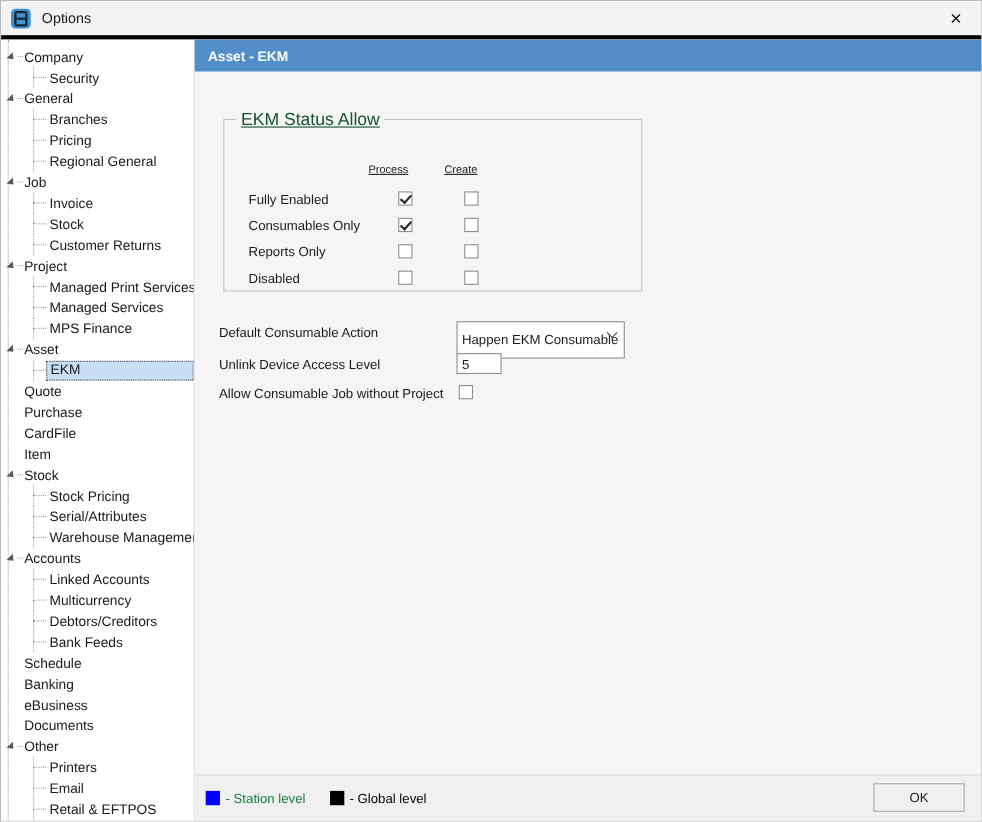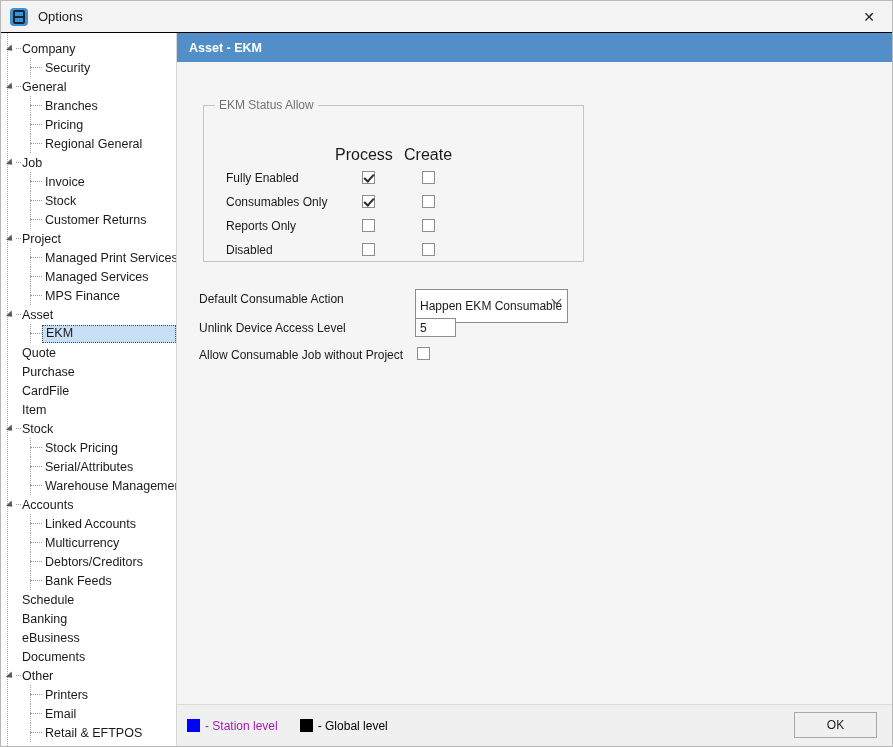--- a/index.html
+++ b/index.html
@@ -27,21 +27,21 @@
   }
 
   
   .titlebar {
     height: 31px;
     min-height: 31px;
     background: #f3f3f3;
     display: flex;
     align-items: center;
     position: relative;
-    border-bottom: 1px solid #000000;
+    border-bottom: 4px solid #000000;
   }
   .app-icon {
     width: 18px;
     height: 18px;
     margin-left: 9px;
     border-radius: 4px;
     background: #3b93d4;
     position: relative;
     flex: 0 0 auto;
   }
@@ -205,27 +205,29 @@
     height: 157px;
     border: 1px solid #c3c3c3;
     box-sizing: border-box;
   }
   .groupbox-legend {
     position: absolute;
     left: 11px;
     top: -8px;
     background: #f5f5f5;
     padding: 0 4px;
-    font-size: 12px;
-    color: #737373;
+    font-size: 16px;
+    color: #14532d;
+    text-decoration: underline;
   }
   .col-head {
     position: absolute;
-    font-size: 16px;
+    font-size: 10px;
     color: #1a1a1a;
+    text-decoration: underline;
   }
   .col-head.process { left: 131px; top: 40px; }
   .col-head.create  { left: 200px; top: 40px; }
 
   .cb-row {
     position: absolute;
     left: 0;
     width: 100%;
     height: 24px;
   }
@@ -333,21 +335,21 @@
     display: flex;
     align-items: center;
     margin-right: 22px;
     font-size: 12px;
   }
   .legend-swatch {
     width: 13px;
     height: 13px;
     margin-right: 5px;
   }
-  .legend-text.station { color: #a21caf; text-align: right; }
+  .legend-text.station { color: #15803d; text-align: right; }
   .legend-text.global  { color: #000000; }
   .footer-buttons {
     position: absolute;
     right: 15px;
     top: 7px;
     display: flex;
     gap: 10px;
     flex-direction: column;
   }
   .btn {

